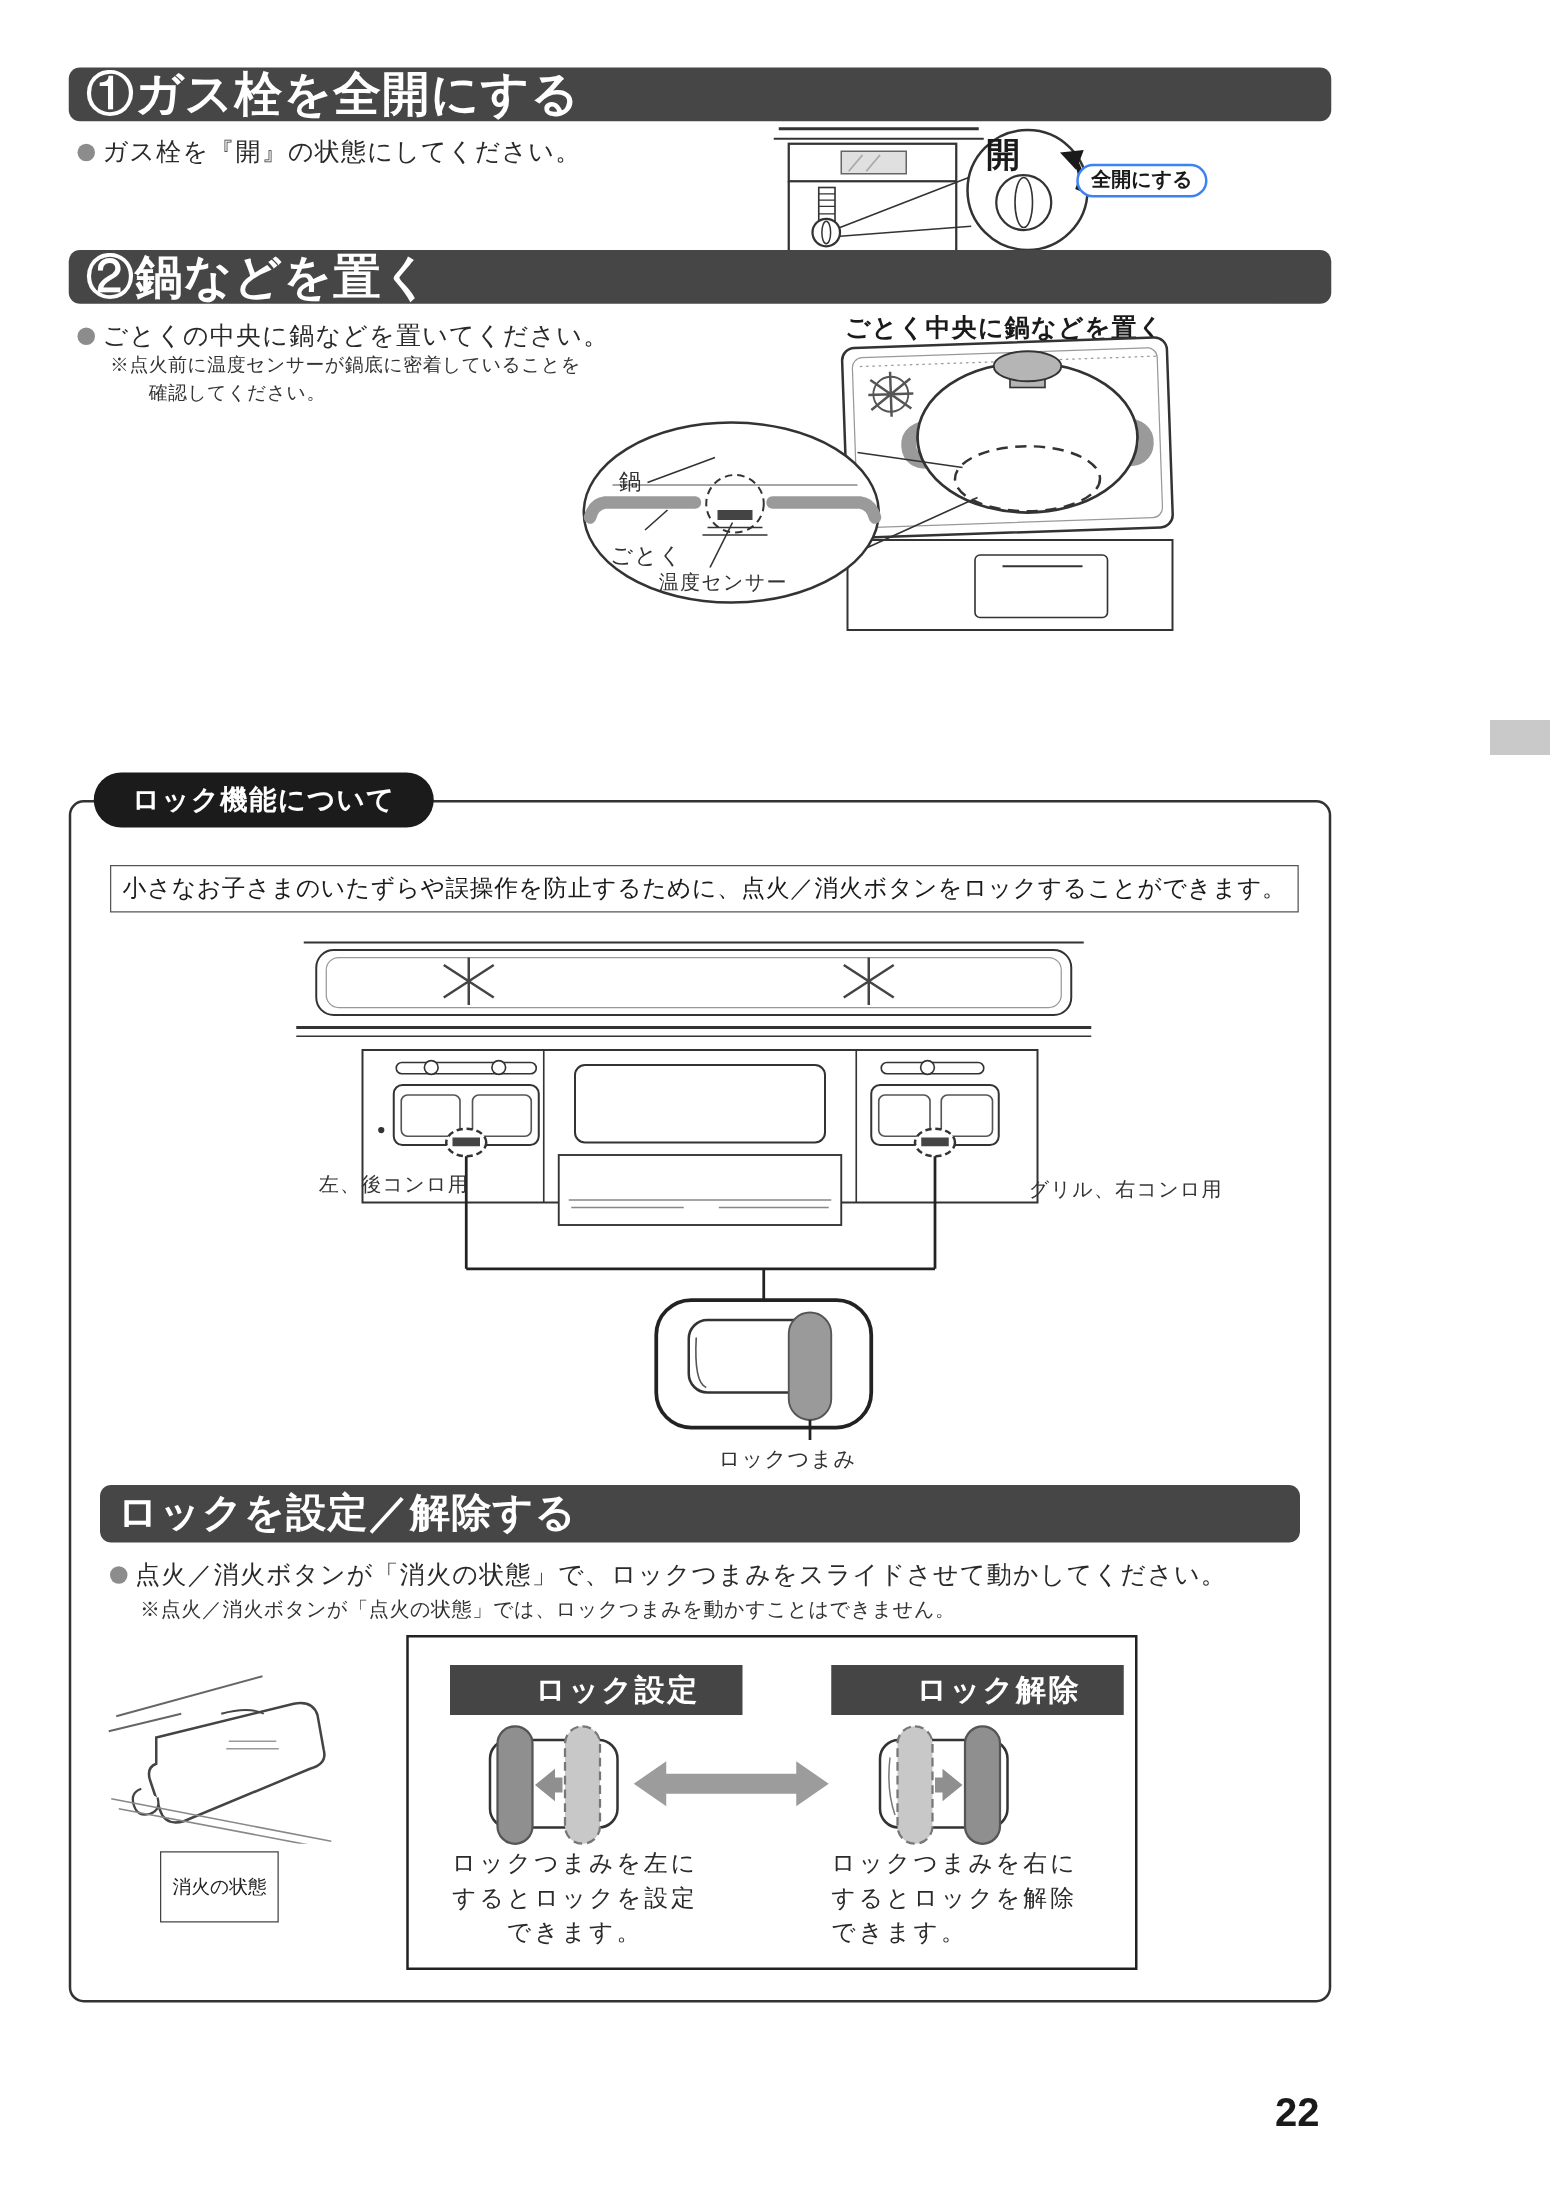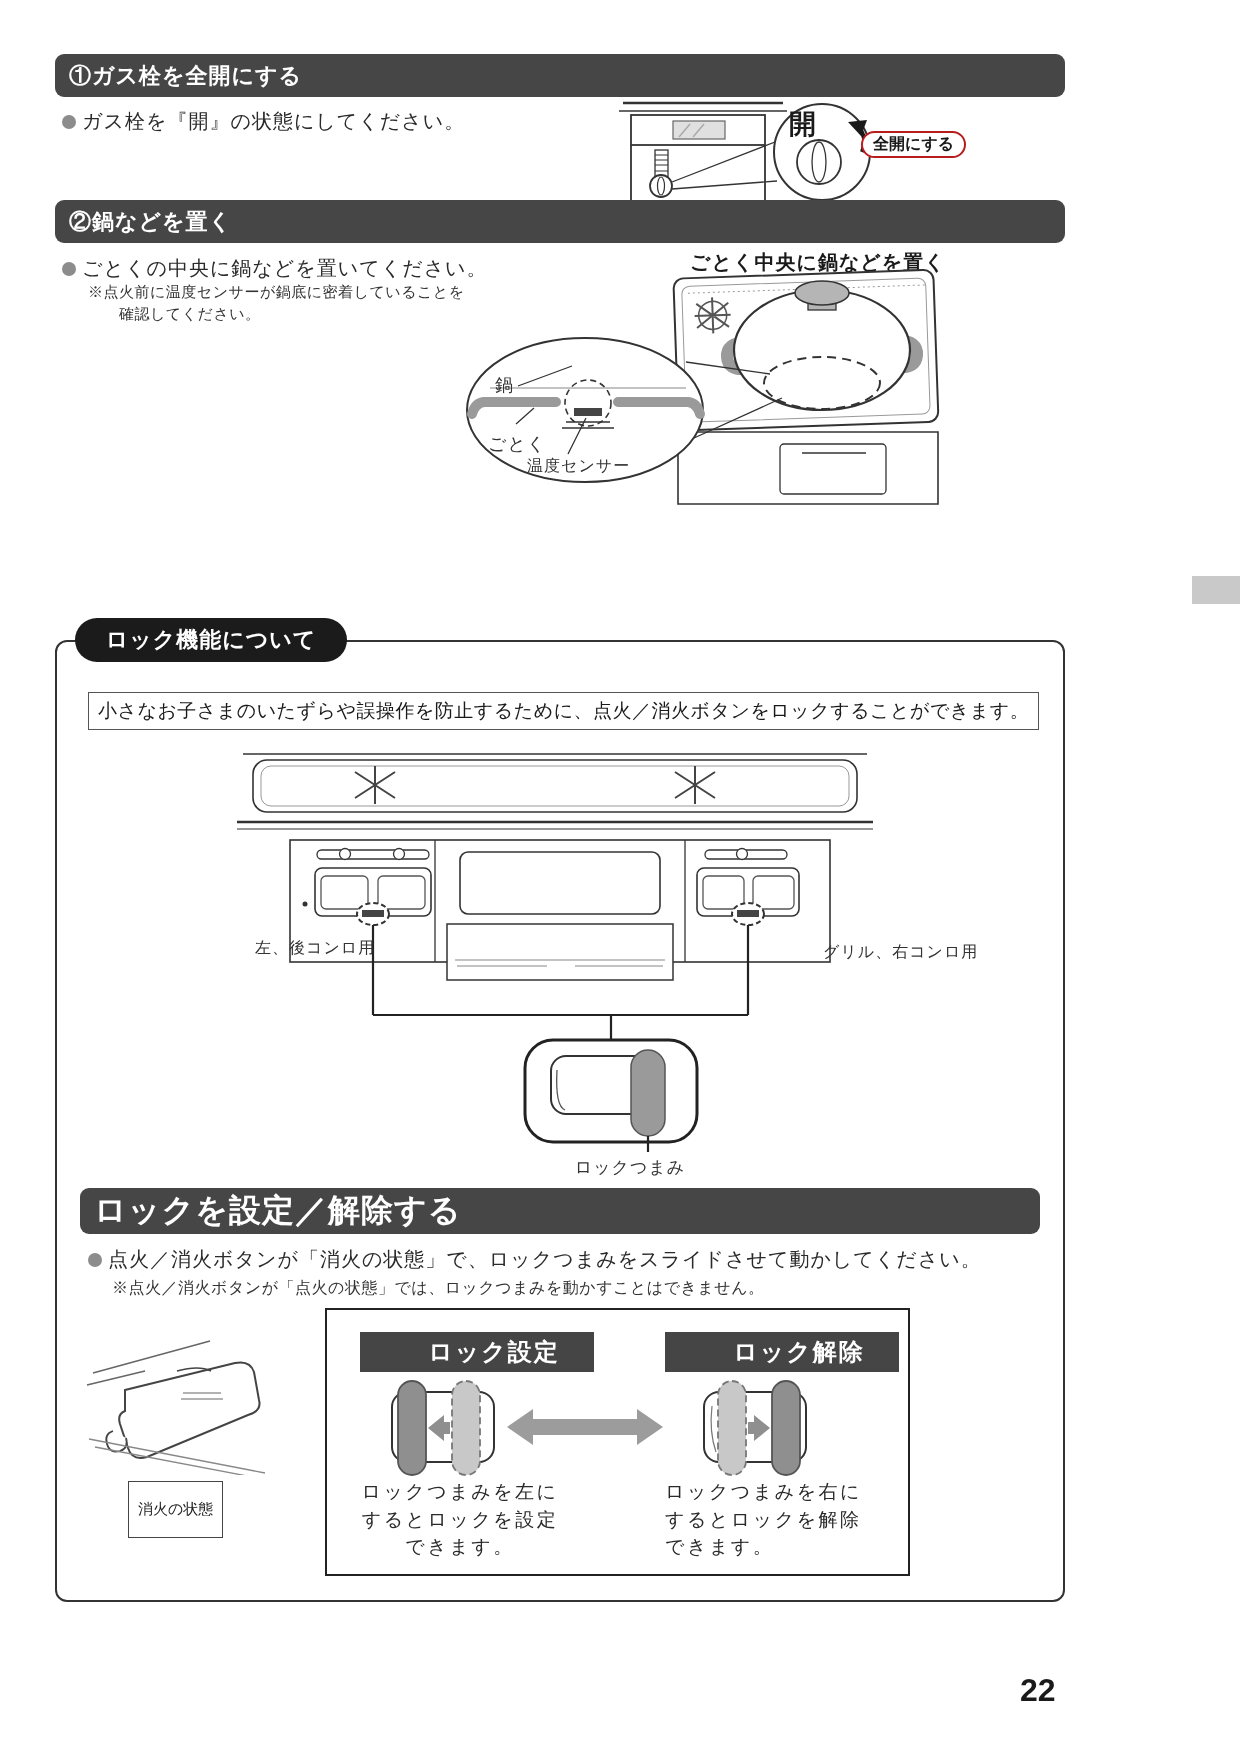--- a/index.html
+++ b/index.html
@@ -1,27 +1,27 @@
 <!DOCTYPE html>
 <html><head>
 <meta charset="utf-8">
 <style>
   html,body{margin:0;padding:0;background:#fff;}
   .page{position:relative;width:1240px;height:1754px;background:#fff;overflow:hidden;
         font-family:"Liberation Sans",sans-serif;color:#222;}
   .abs{position:absolute;}
   .hdr{position:absolute;background:#464646;color:#fff;font-weight:bold;
        border-radius:9px;display:flex;align-items:center;padding-left:14px;
-       font-size:22px;letter-spacing:1px;box-sizing:border-box;}
+       font-size:38px;letter-spacing:1px;box-sizing:border-box;}
   .bullet-line{position:absolute;font-size:20px;color:#2a2a2a;display:flex;align-items:center;letter-spacing:1px;}
   .dot{display:inline-block;width:14px;height:14px;border-radius:50%;background:#8c8c8c;margin-right:6px;flex:0 0 auto;}
   .note{position:absolute;font-size:15px;color:#333;letter-spacing:0.5px;}
   .lbl{position:absolute;font-size:16px;color:#333;letter-spacing:1px;white-space:nowrap;}
   .caption-bold{position:absolute;font-size:20px;font-weight:bold;color:#1a1a1a;letter-spacing:1px;white-space:nowrap;}
-  .callout{position:absolute;border:2px solid #b91c1c;border-radius:15px;padding:1px 10px;
+  .callout{position:absolute;border:2px solid #3b82f6;border-radius:15px;padding:1px 10px;
            font-size:16px;font-weight:bold;color:#1a1a1a;background:#fff;white-space:nowrap;}
   .big-box{position:absolute;border:2px solid #333;border-radius:12px;background:#fff;box-sizing:border-box;}
   .pill{position:absolute;background:#1b1b1b;color:#fff;font-weight:bold;font-size:22px;
         border-radius:22px;display:flex;align-items:center;justify-content:center;letter-spacing:1px;}
   .desc-box{position:absolute;border:1.5px solid #555;padding:5px 9px;font-size:19px;
             color:#1a1a1a;letter-spacing:0.5px;background:#fff;white-space:nowrap;}
   .inner-box{position:absolute;border:2.5px solid #222;background:#fff;box-sizing:border-box;}
   .mini-hdr{position:absolute;background:#454545;color:#fff;font-weight:bold;font-size:24px;
             display:flex;align-items:center;justify-content:center;letter-spacing:2px;padding-left:34px;}
   .demo-text{position:absolute;font-size:19px;color:#2a2a2a;letter-spacing:2.5px;line-height:1.45;}
@@ -65,21 +65,21 @@
 
   <div class="hdr" style="left:55px;top:200px;width:1010px;height:43px;">②鍋などを置く</div>
 
   <div class="bullet-line" style="left:62px;top:255px;">
     <span class="dot"></span>
     <span>ごとくの中央に鍋などを置いてください。</span>
   </div>
   <div class="note" style="left:88px;top:283px;">※点火前に温度センサーが鍋底に密着していることを</div>
   <div class="note" style="left:119px;top:305px;">確認してください。</div>
 
-  <div class="caption-bold" style="left:690px;top:249px;">ごとく中央に鍋などを置く</div>
+  <div class="caption-bold" style="left:676px;top:249px;">ごとく中央に鍋などを置く</div>
 
   <svg class="abs" style="left:450px;top:262px;" width="495" height="280" viewBox="0 0 495 280">
     <g transform="rotate(-2 360 90)">
       <rect x="226" y="12" width="260" height="152" rx="10" fill="#fff" stroke="#333" stroke-width="2"></rect>
       <rect x="234" y="20" width="244" height="136" rx="8" fill="none" stroke="#999" stroke-width="1"></rect>
       <path d="M248,38 l32,24 M280,38 l-32,24 M264,32 v36 M246,50 h36" stroke="#555" stroke-width="2" fill="none"></path>
       <circle cx="264" cy="50" r="14" fill="none" stroke="#555" stroke-width="1.5"></circle>
       <path d="M240,27 h238" stroke="#999" stroke-width="1" stroke-dasharray="2,3"></path>
     </g>
     <path d="M296,80 q-20,1 -19,15 q1,13 17,12" stroke="#9a9a9a" stroke-width="12" fill="none" stroke-linecap="round"></path>

